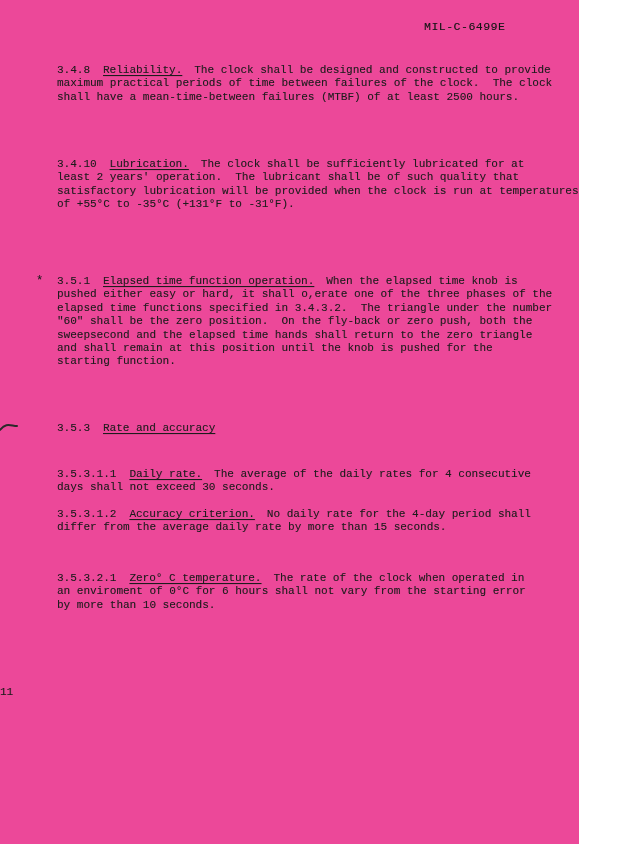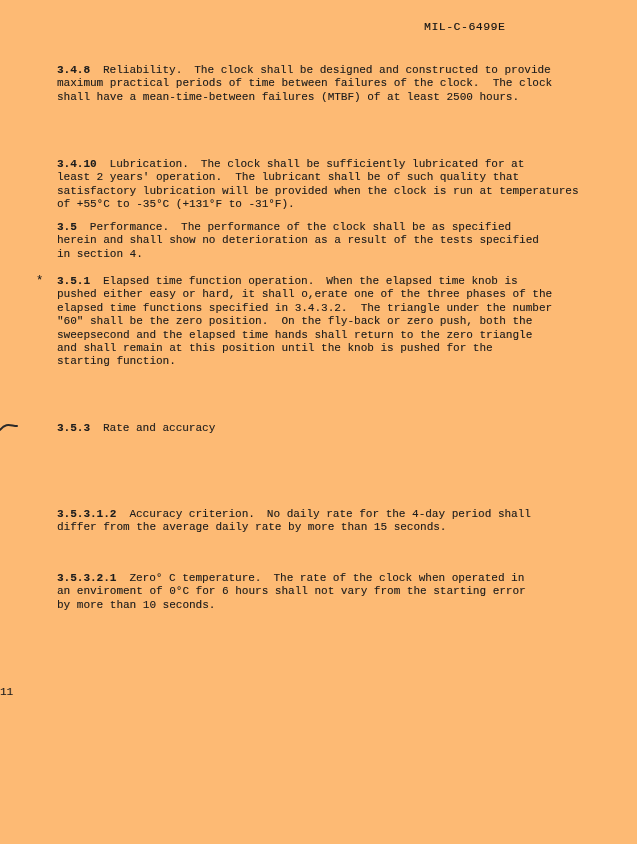--- a/index.html
+++ b/index.html
@@ -1,36 +1,36 @@
 <!DOCTYPE html>
 <html><head>
 <meta charset="utf-8">
 <style>
   html,body{margin:0;padding:0;background:#ffffff;}
   .page{
     position:relative;
-    width:637px;height:844px;
-    background:#fdba74;
+    width:579px;height:844px;
+    background:#ec4899;
     overflow:hidden;
     font-family:"Liberation Mono","DejaVu Sans Mono",monospace;
     color:#1c1c1c;
   }
   .header-right{
     position:absolute;top:20px;left:424px;
     font-size:11.5px;letter-spacing:0.5px;color:#151515;
     text-shadow:0.3px 0.3px 0 rgba(20,20,20,0.35);
   }
   .para{
     position:absolute;left:57px;width:548px;margin:0;
     font-size:11px;line-height:13.4px;
     white-space:pre-wrap;
     text-shadow:0.3px 0.3px 0 rgba(20,20,20,0.3);
   }
-  .pnum{margin-right:13px;font-weight:bold;}
-  .ptitle{text-underline-offset:2px;margin-right:12px;margin-top:31px;}
+  .pnum{margin-right:13px;}
+  .ptitle{text-decoration:underline;text-underline-offset:2px;margin-right:12px;margin-top:31px;}
   .marker{position:absolute;left:-21px;top:0;font-size:12px;}
   .p1{top:64px}.p2{top:119px}.p3{top:158px}.p4{top:221px}
   .p5{top:275px}.p6{top:377px}.p7{top:422px}.p8{top:445px}
   .p9{top:468px}.p10{top:508px}.p11{top:549px}.p12{top:572px}
   .p13{top:626px}
   .page-number{
     position:absolute;top:686px;left:0;width:637px;
     text-align:left;font-size:11px;
     text-shadow:0.3px 0.3px 0 rgba(20,20,20,0.3);
   }
@@ -46,36 +46,35 @@
   <p class="para p1"><span class="pnum">3.4.8</span><span class="ptitle">Reliability.</span><span class="pbody">The clock shall be designed and constructed to provide
 maximum practical periods of time between failures of the clock.  The clock
 shall have a mean-time-between failures (MTBF) of at least 2500 hours.</span></p>
 
 
   <p class="para p3"><span class="pnum">3.4.10</span><span class="ptitle">Lubrication.</span><span class="pbody">The clock shall be sufficiently lubricated for at
 least 2 years' operation.  The lubricant shall be of such quality that
 satisfactory lubrication will be provided when the clock is run at temperatures
 of +55°C to -35°C (+131°F to -31°F).</span></p>
 
-  <p class="para p4"><span class="pnum">3.5</span><span class="ptitle">Performance.</span><span class="pbody">The performance of the clock shall be as specified
-herein and shall show no deterioration as a result of the tests specified
-in section 4.</span></p>
 
   <p class="para p5"><span class="marker">*</span><span class="pnum">3.5.1</span><span class="ptitle">Elapsed time function operation.</span><span class="pbody">When the elapsed time knob is
 pushed either easy or hard, it shall o,erate one of the three phases of the
 elapsed time functions specified in 3.4.3.2.  The triangle under the number
 "60" shall be the zero position.  On the fly-back or zero push, both the
 sweepsecond and the elapsed time hands shall return to the zero triangle
 and shall remain at this position until the knob is pushed for the
 starting function.</span></p>
 
 
   <p class="para p7"><span class="pnum">3.5.3</span><span class="ptitle">Rate and accuracy</span></p>
 
 
+  <p class="para p9"><span class="pnum">3.5.3.1.1</span><span class="ptitle">Daily rate.</span><span class="pbody">The average of the daily rates for 4 consecutive
+days shall not exceed 30 seconds.</span></p>
 
   <p class="para p10"><span class="pnum">3.5.3.1.2</span><span class="ptitle">Accuracy criterion.</span><span class="pbody">No daily rate for the 4-day period shall
 differ from the average daily rate by more than 15 seconds.</span></p>
 
 
   <p class="para p12"><span class="pnum">3.5.3.2.1</span><span class="ptitle">Zero° C temperature.</span><span class="pbody">The rate of the clock when operated in
 an enviroment of 0°C for 6 hours shall not vary from the starting error
 by more than 10 seconds.</span></p>
 
 

